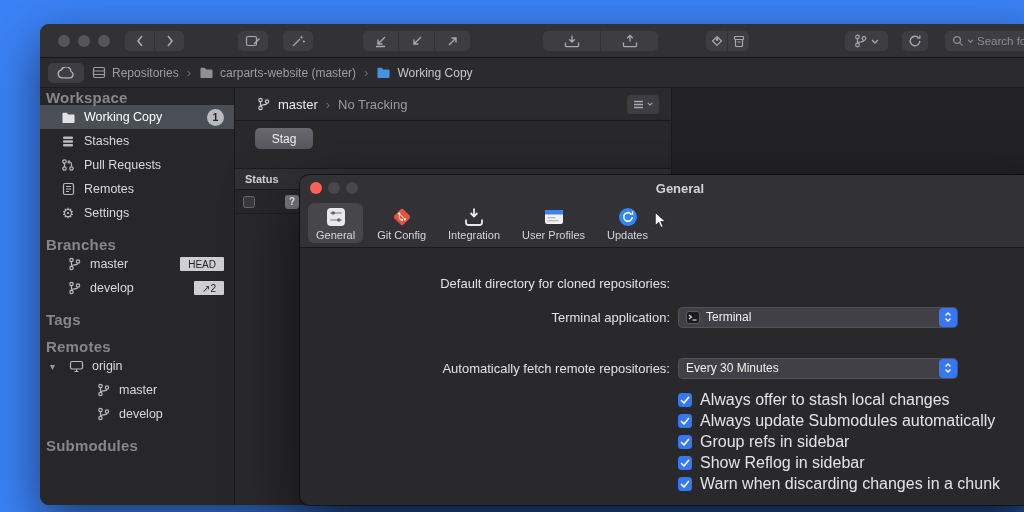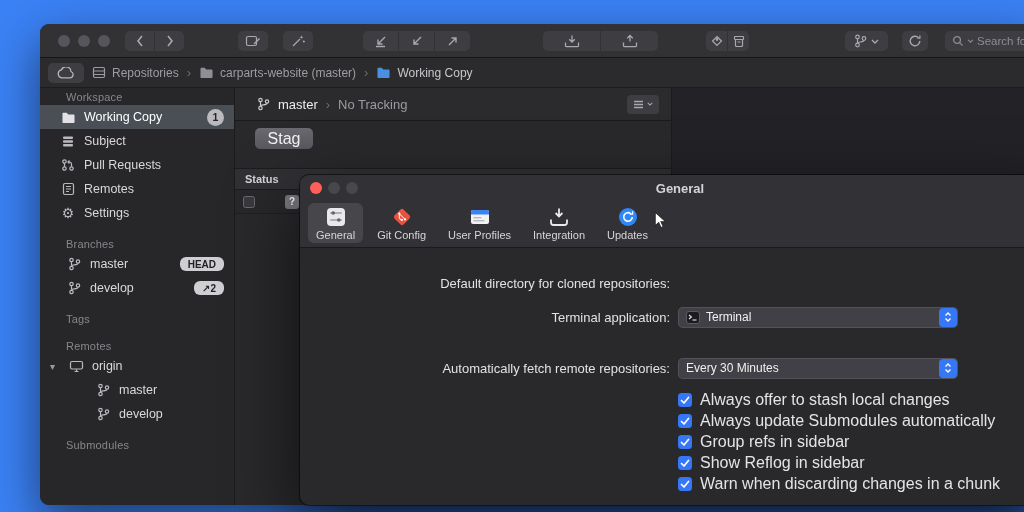--- a/index.html
+++ b/index.html
@@ -28,53 +28,53 @@
               align-items:center; justify-content:center; color:#b4b4ba; }
   .crumb { display:flex; align-items:center; gap:6px; font-size:12px; color:#9c9ca2; }
   .crumb.last { color:#c6c6cb; }
   .crumb-sep { color:#6b6b71; font-size:13px; }
 
   .appbody { flex:1; display:flex; min-height:0; }
 
   
   .sidebar { width:195px; background:#27272a; border-right:1px solid #1b1b1e; padding-top:2px;
              color:#d9d9db; overflow:hidden; }
-  .sec-title { height:15px; line-height:15px; padding-left:26px; font-size:11px; font-weight:400;
+  .sec-title { height:15px; line-height:15px; padding-left:6px; font-size:15px; font-weight:700;
                color:#86868c; letter-spacing:.2px; }
   .mt { margin-top:12px; }
   .srow { height:24px; display:flex; align-items:center; gap:8px; padding-left:20px; padding-right:10px;
           font-size:12.5px; color:#d9d9db; }
   .srow .ic { width:16px; display:flex; justify-content:center; color:#b9b9bf; flex:0 0 16px; }
   .srow.sel { background:#4a4e55; color:#fff; }
   .srow.sel .ic { color:#e2e2e6; }
   .indent1 { padding-left:26px; }
   .indent2 { padding-left:55px; }
   .remrow { padding-left:10px; }
   .disc { color:#9a9aa0; font-size:10px; width:10px; }
   .cbadge { margin-left:auto; width:17px; height:17px; border-radius:50%; background:#b9b9be; color:#26262a;
             font-size:10.5px; font-weight:700; display:flex; align-items:center; justify-content:center; }
-  .pill { margin-left:auto; background:#cfcfd3; color:#222226; border-radius:6px; font-size:10px;
-          font-weight:700; padding:1.5px 8px; }
+  .pill { margin-left:auto; background:#cfcfd3; color:#222226; border-radius:1px; font-size:10px;
+          font-weight:400; padding:1.5px 8px; }
   .gear-glyph { font-size:14px; line-height:1; }
 
   
   .main { flex:1; display:flex; min-width:0; }
   .pane-left { width:437px; background:#29292c; display:flex; flex-direction:column; border-right:1px solid #1b1b1d; }
   .pane-right { flex:1; background:#232327; }
   .branchbar { height:33px; background:#2b2b2e; border-bottom:1px solid #1b1b1d; display:flex;
                align-items:center; gap:8px; padding:0 12px 0 22px; color:#ececee; font-size:13px; }
   .branchbar .trk { color:#9a9aa0;text-align:right; }
   .listbtn { margin-left:auto; width:32px; height:19px; background:#3d3d42; border-radius:4px;
              display:flex; align-items:center; justify-content:center; gap:3px; color:#a8a8af; }
   .commit-input { margin:25px 0 0 20px; width:413px; height:22px; background:#1c1c1e;
                   border:1px solid #3a3a3e; border-radius:4px; color:#c9c9ce; font-size:12px; padding:0 8px;
                   font-family:"Liberation Sans","DejaVu Sans",sans-serif; }
   .commit-input::placeholder { color:#73737a; }
   .stagebtn { margin:7px 0 0 20px; width:58px; height:21px; border:none; border-radius:5px;
-              background:linear-gradient(#6a6a70,#58585e); color:#f2f2f4; font-size:16px;
+              background:linear-gradient(#6a6a70,#58585e); color:#f2f2f4; font-size:12px;
               font-family:"Liberation Sans","DejaVu Sans",sans-serif; overflow:hidden; white-space:nowrap; }
   .statusbar { margin-top:19px; height:22px; background:#313135; border-top:1px solid #1c1c1e;
                border-bottom:1px solid #1c1c1e; display:flex; align-items:center; padding-left:10px; }
   .statusbar span { font-size:11px; font-weight:700; color:#d6d6d9; }
   .filerow { height:24px; background:#28282b; border-bottom:1px solid #1f1f22; display:flex;
              align-items:center; padding-left:8px; gap:30px; }
   .filechk { width:12px; height:12px; background:#3a3a3e; border:1px solid #6a6a70; border-radius:2.5px; }
   .qbadge { width:14px; height:14px; background:#7a7a80; border-radius:3px; color:#fff; font-size:10px;
             font-weight:700; display:flex; align-items:center; justify-content:center; }
 
@@ -260,21 +260,21 @@
           <span class="cbadge">1</span>
         </div>
         <div class="srow">
           <span class="ic">
               <svg width="14" height="13" viewBox="0 0 14 13" fill="currentColor">
                 <rect x="2" y="1.5" width="10" height="2.6" rx="1"></rect>
                 <rect x="2" y="5.2" width="10" height="2.6" rx="1"></rect>
                 <rect x="2" y="8.9" width="10" height="2.6" rx="1"></rect>
               </svg>
             </span>
-          <span>Subject</span>
+          <span>Stashes</span>
         </div>
         <div class="srow">
           <span class="ic">
               <svg width="14" height="14" viewBox="0 0 14 14" fill="none" stroke="currentColor" stroke-width="1.2">
                 <circle cx="3.5" cy="3.5" r="1.7"></circle>
                 <circle cx="3.5" cy="10.5" r="1.7"></circle>
                 <circle cx="10.5" cy="10.5" r="1.7"></circle>
                 <path d="M3.5 5.2v3.6M10.5 8.8V6a2 2 0 0 0-2-2H7.3M8.5 2.5 7 4l1.5 1.5"></path>
               </svg>
             </span>
@@ -417,34 +417,34 @@
         <svg width="22" height="22" viewBox="0 0 22 22">
             <rect x="4.6" y="4.6" width="12.8" height="12.8" rx="2.4" transform="rotate(45 11 11)" fill="#e8523f"></rect>
             <path d="M8.3 7.7l5.6 5.6M8.3 7.7v3.6a2.5 2.5 0 0 0 2.5 2.5" stroke="#fff" stroke-width="1" fill="none"></path>
             <circle cx="8.3" cy="7.5" r="1.1" fill="#fff"></circle>
             <circle cx="14" cy="13.4" r="1.1" fill="#fff"></circle>
             <circle cx="10.9" cy="13.9" r="1.1" fill="#fff"></circle>
           </svg>
         <span>Git Config</span>
       </div>
       <div class="dtab">
+        <svg width="22" height="22" viewBox="0 0 22 22" fill="none">
+            <path d="M11 2.5v7.5M7.6 7 11 10.4 14.4 7" stroke="#e9e9ec" stroke-width="1.8"></path>
+            <path d="M3 13.5v3A2.5 2.5 0 0 0 5.5 19h11a2.5 2.5 0 0 0 2.5-2.5v-3" stroke="#e9e9ec" stroke-width="1.8"></path>
+          </svg>
+        <span>Integration</span>
+      </div>
+      <div class="dtab">
         <svg width="22" height="22" viewBox="0 0 22 22">
             <rect x="2" y="4" width="18" height="14" rx="2" fill="#f2f2f4"></rect>
             <path d="M2 6a2 2 0 0 1 2-2h14a2 2 0 0 1 2 2v2.5H2z" fill="#3b82f7"></path>
             <rect x="4.5" y="11" width="8" height="1.4" fill="#b9b9c0"></rect>
             <rect x="4.5" y="14" width="11" height="1.4" fill="#b9b9c0"></rect>
           </svg>
         <span>User Profiles</span>
-      </div>
-      <div class="dtab">
-        <svg width="22" height="22" viewBox="0 0 22 22" fill="none">
-            <path d="M11 2.5v7.5M7.6 7 11 10.4 14.4 7" stroke="#e9e9ec" stroke-width="1.8"></path>
-            <path d="M3 13.5v3A2.5 2.5 0 0 0 5.5 19h11a2.5 2.5 0 0 0 2.5-2.5v-3" stroke="#e9e9ec" stroke-width="1.8"></path>
-          </svg>
-        <span>Integration</span>
       </div>
       <div class="dtab">
         <svg width="22" height="22" viewBox="0 0 22 22">
             <circle cx="11" cy="11" r="9" fill="#2f87f7"></circle>
             <path d="M15.3 11a4.3 4.3 0 1 1-1.2-3" stroke="#fff" stroke-width="1.6" fill="none"></path>
             <path d="M15.6 5.2v2.9h-2.9" stroke="#fff" stroke-width="1.3" fill="none"></path>
           </svg>
         <span>Updates</span>
       </div>
     </div>

